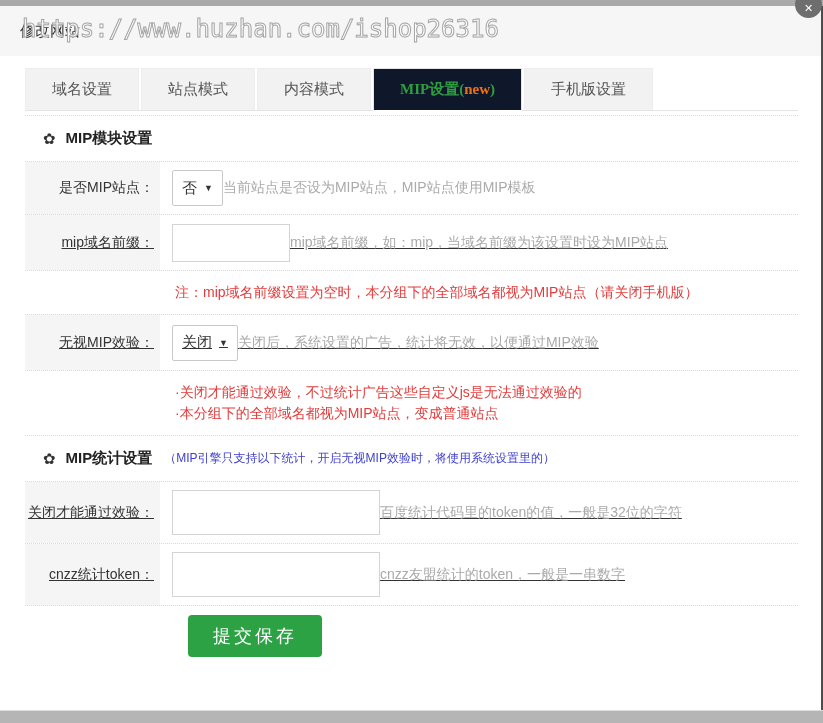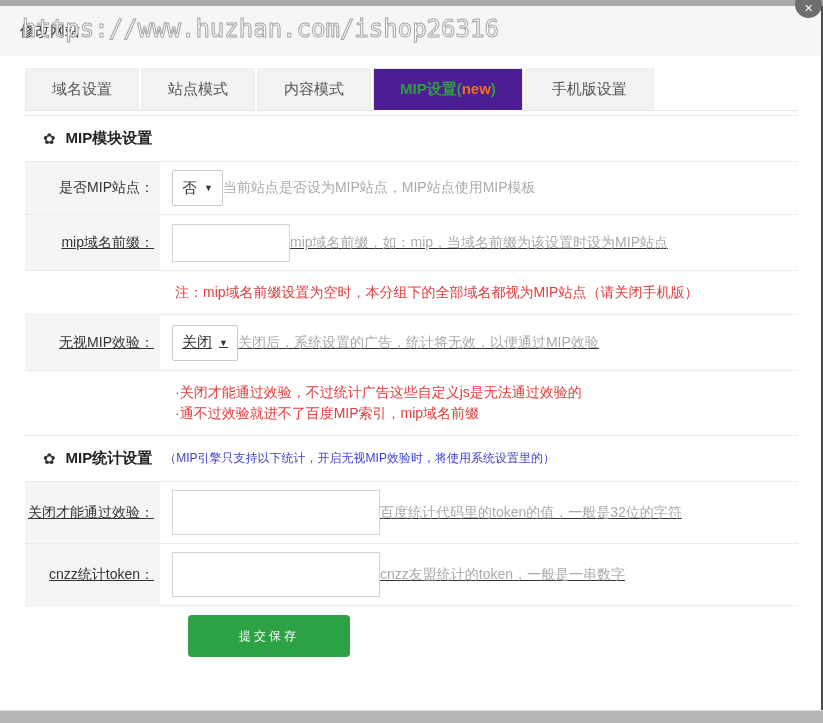--- a/index.html
+++ b/index.html
@@ -27,22 +27,22 @@
     font-family:"DejaVu Sans Mono","Liberation Mono",monospace;
     font-size:24px;color:#fff;-webkit-text-stroke:1px #a6a6a6;text-shadow:0 0 1px #c0c0c0;
   }
   
   .tabs{margin:12px 25px 0 25px;display:flex;border-bottom:1px solid #e4e4e4;}
   .tab{
     padding:11px 26px;background:#f2f2f2;color:#555;font-size:15px;margin-right:2px;
     border:1px solid #ededed;border-bottom:none;cursor:pointer;white-space:nowrap;
   }
   .tab.active{
-    background:#4c1d95;border:1px solid #e4e4e4;border-bottom:1px solid #fff;
-    margin-bottom:-1px;font-weight:bold;
+    background:#0f172a;border:1px solid #e4e4e4;border-bottom:1px solid #fff;
+    margin-bottom:-1px;font-weight:bold;font-family:Liberation Serif, serif;
   }
   .tab.active .tab-label,.tab.active .badge-paren{color:#2e9e41;}
   .tab.active .badge-new{color:#f2700d;}
   
   .content{margin:4px 25px 0 25px;border-top:1px dotted #d8d8d8;}
   .row{display:flex;align-items:stretch;border-bottom:1px dotted #d8d8d8;}
   .cell-label{
     width:135px;min-width:135px;background:#f5f5f5;display:flex;align-items:center;
     justify-content:flex-end;padding-right:6px;font-size:14px;color:#333;box-sizing:border-box;
   }
@@ -65,21 +65,21 @@
   .text-input{
     border:1px solid #d4d4d4;height:38px;width:118px;font-size:14px;padding:0 8px;
     color:#333;background:#fff;box-sizing:border-box;outline:none;
   }
   .text-input.wide{width:208px;height:45px;}
   .help{color:#aaa;font-size:14px;white-space:nowrap;}
   .row-h1{min-height:50px;}
   .row-h2{min-height:55px;text-decoration:underline;}
   .submit-row{padding:9px 0 0 163px;}
   .submit-btn{
-    width:162px;height:42px;background:#2da245;color:#fff;font-size:12px;border:none;
+    width:134px;height:42px;background:#2da245;color:#fff;font-size:18px;border:none;
     border-radius:4px;letter-spacing:3px;cursor:pointer;
   }
 </style>
 </head>
 <body>
 
 <div class="topbar"></div>
 <div class="right-edge"></div>
 <div class="close-btn">
   <span>✕</span>
@@ -142,21 +142,21 @@
       <div class="select-box">
         <span>关闭</span>
         <span class="select-arrow">▼</span>
       </div>
       <span class="help">关闭后，系统设置的广告，统计将无效，以便通过MIP效验</span>
     </div>
   </div>
 
   <div class="note-row">
     <div>·关闭才能通过效验，不过统计广告这些自定义js是无法通过效验的</div>
-    <div>·通不过效验就进不了百度MIP索引，mip域名前缀</div>
+    <div>·本分组下的全部域名都视为MIP站点，变成普通站点</div>
   </div>
 
   <div class="section-row">
     <span class="gear">✿</span>
     <span>MIP统计设置</span>
     <span class="section-note">（MIP引擎只支持以下统计，开启无视MIP效验时，将使用系统设置里的）</span>
   </div>
 
   <div class="row row-h2">
     <div class="cell-label">关闭才能通过效验：</div>

